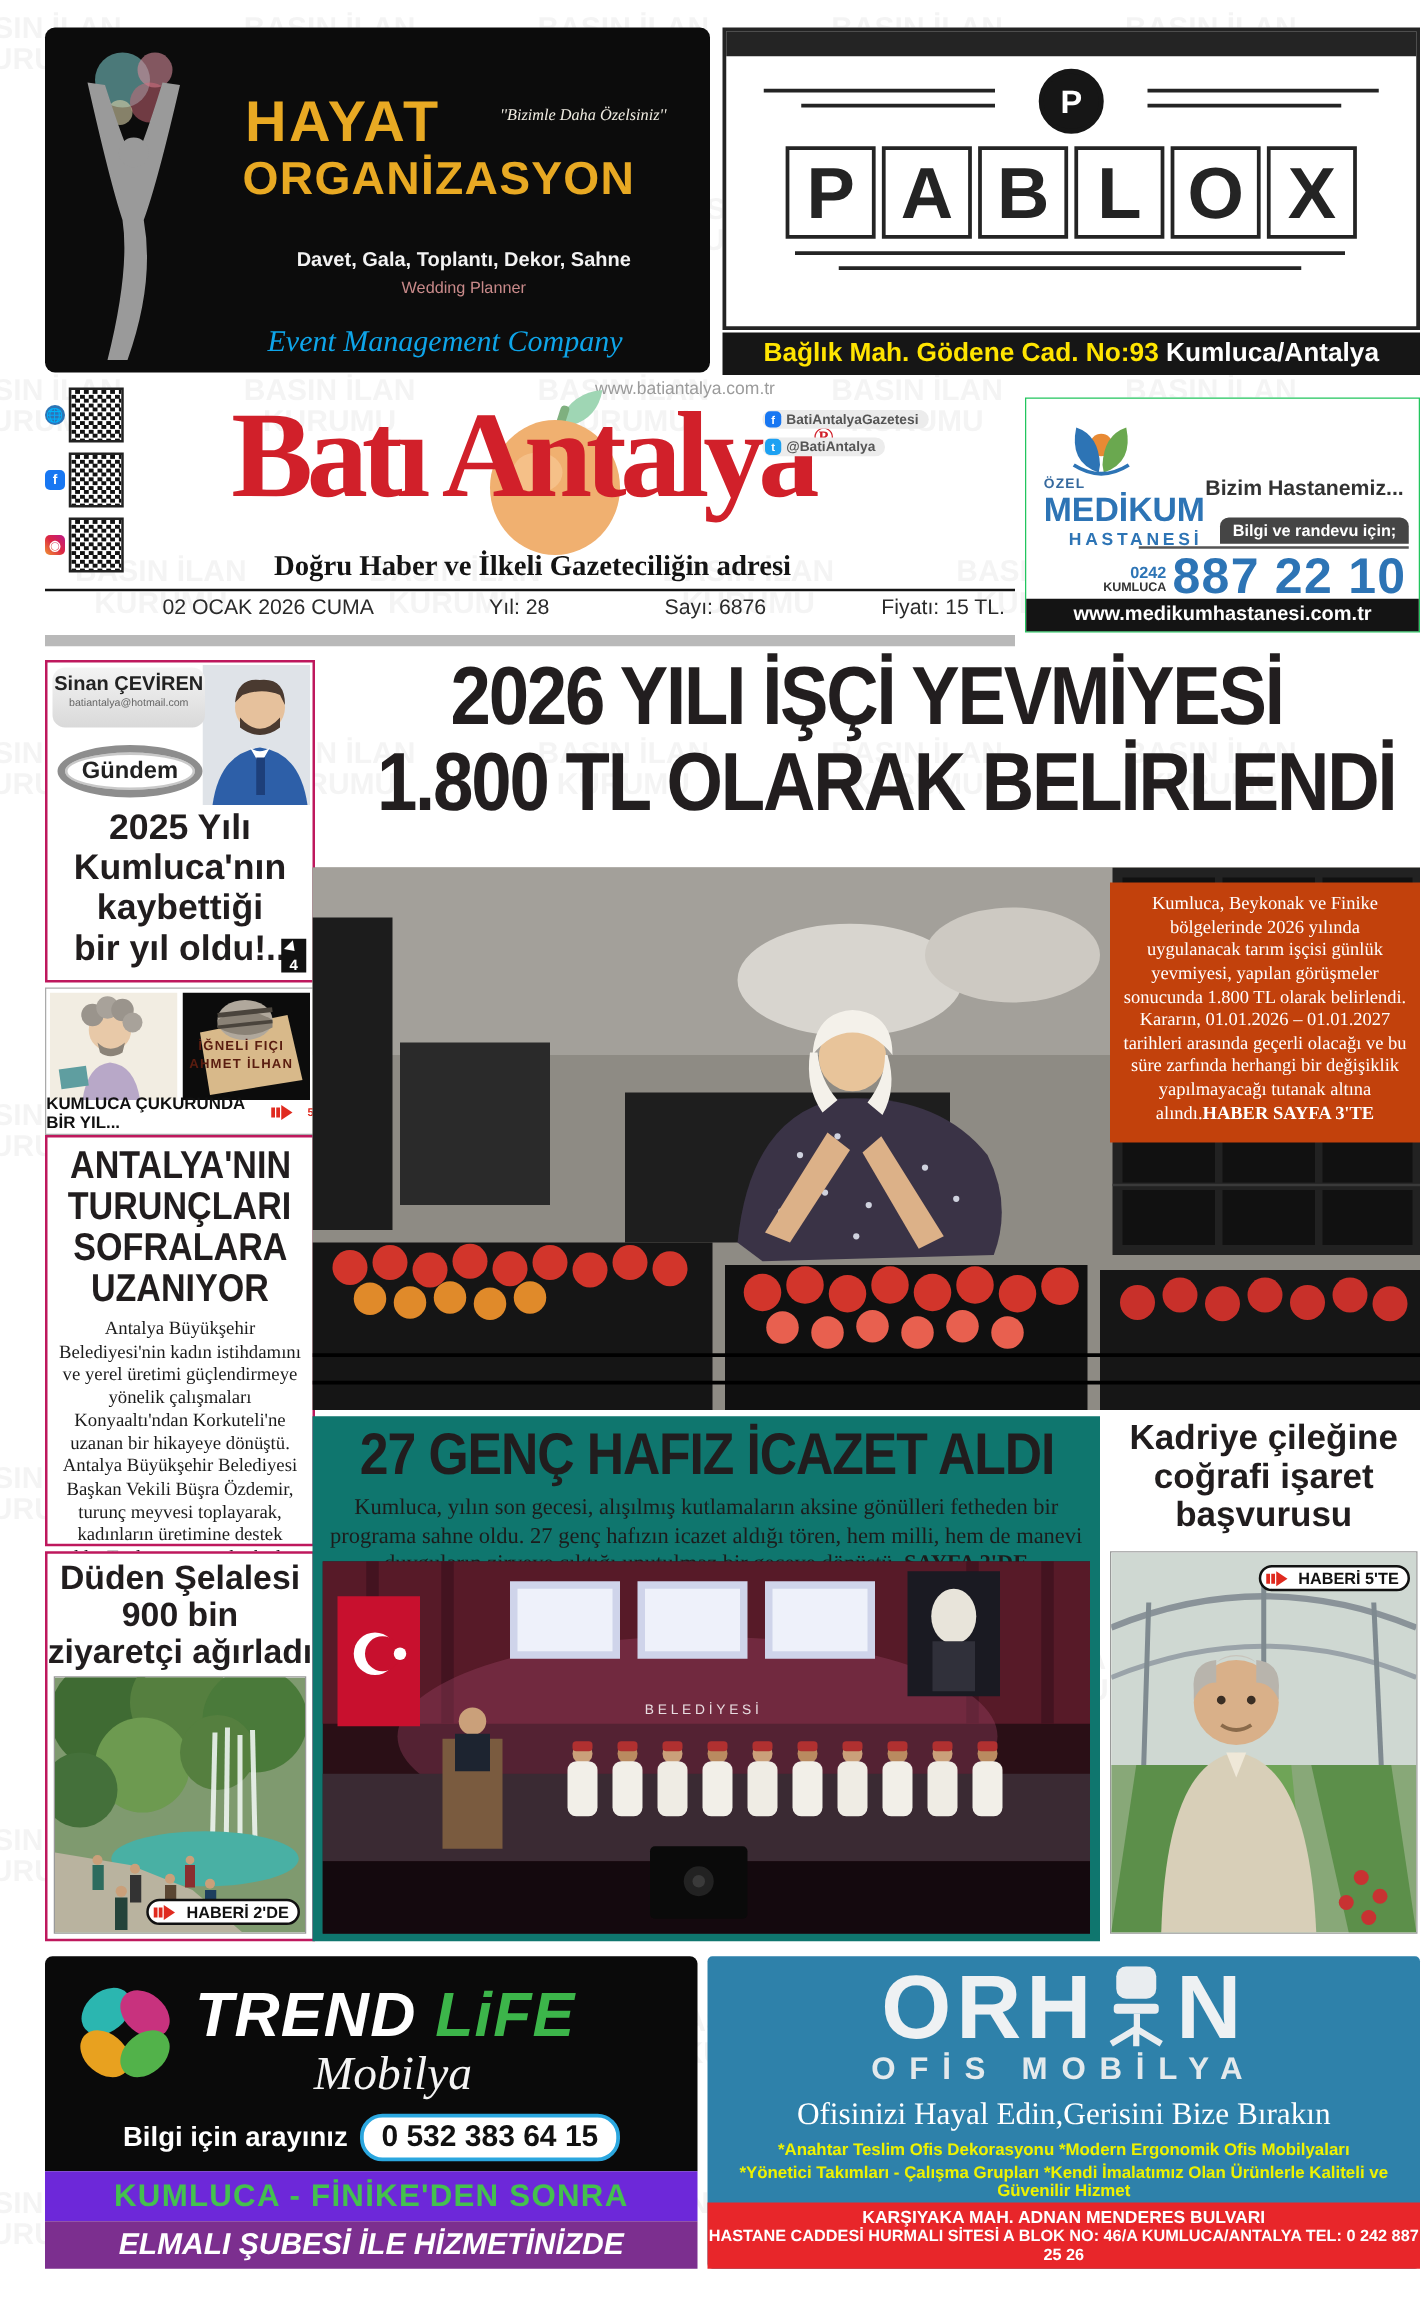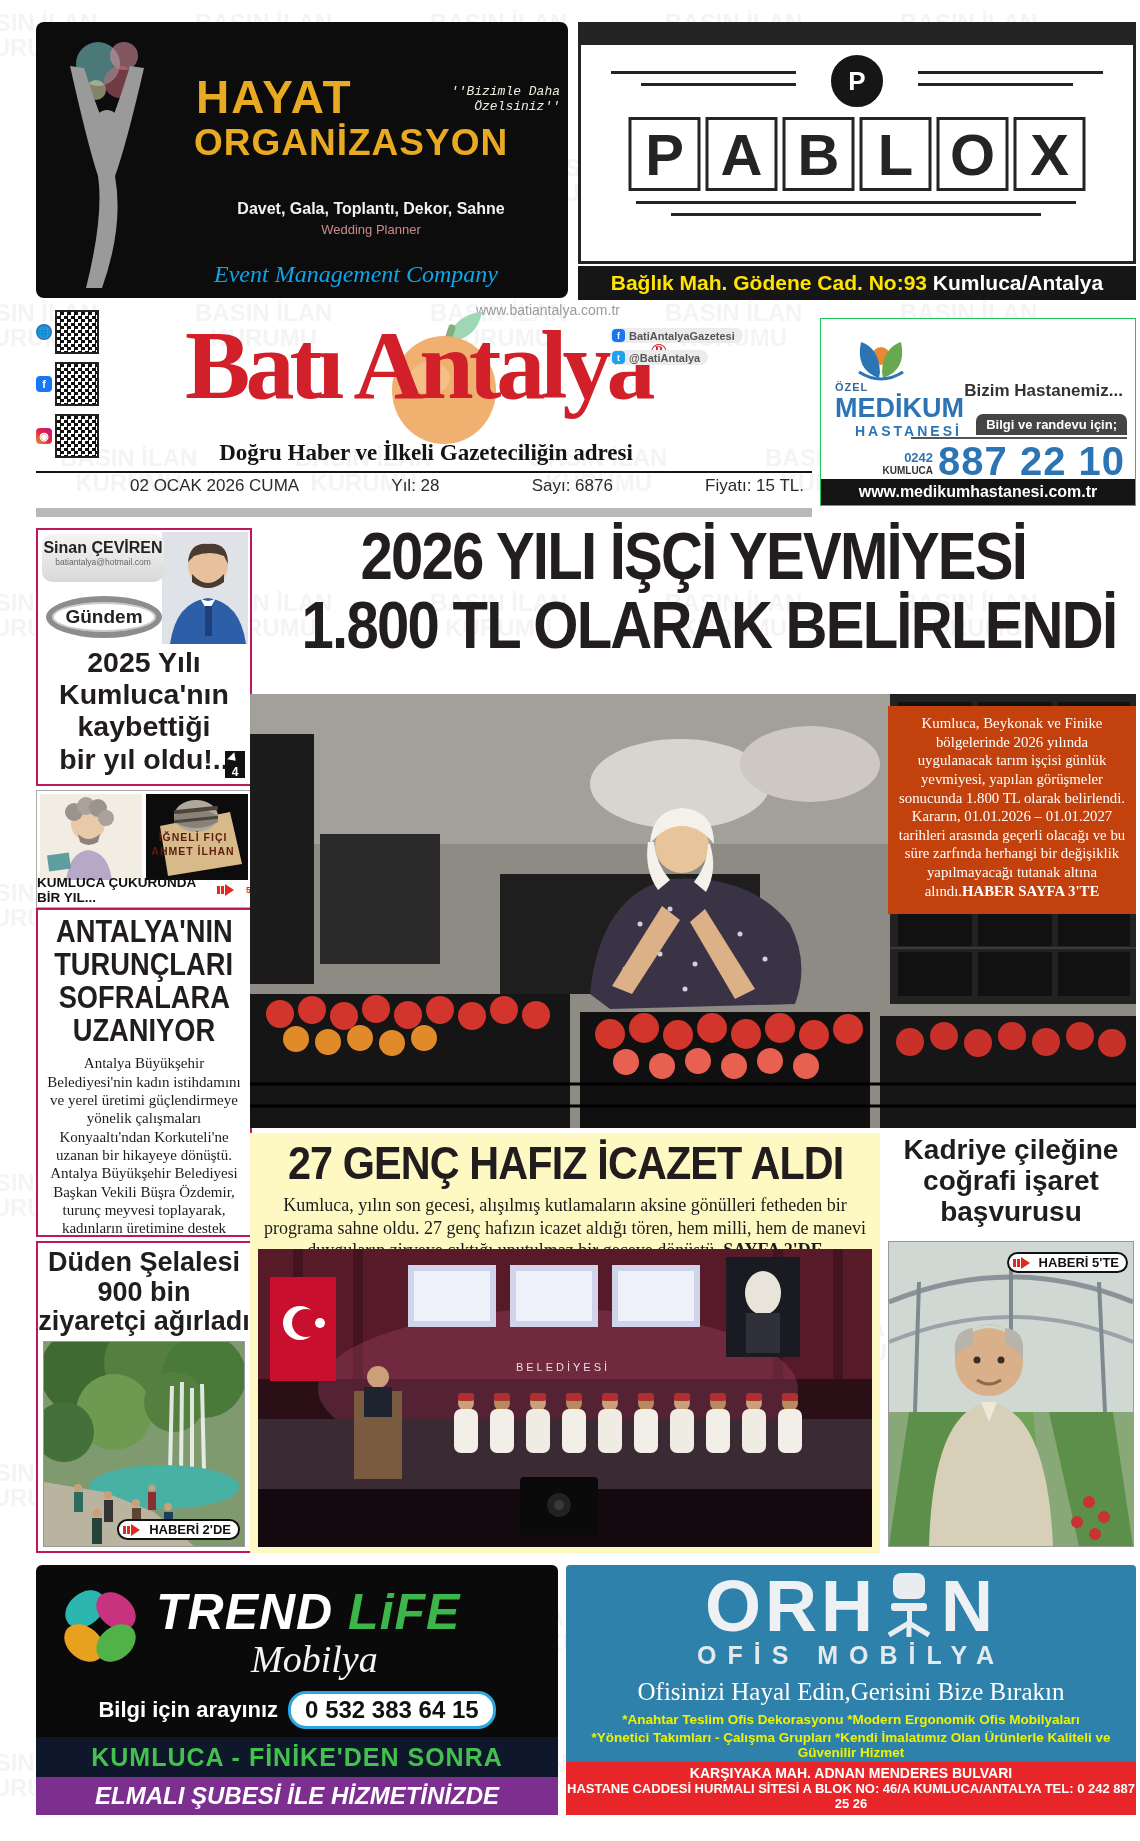--- a/index.html
+++ b/index.html
@@ -12,21 +12,21 @@
   
   #wm-layer { position:absolute; inset:0; z-index:0; pointer-events:none; }
   .wm { position:absolute; font-weight:bold; font-size:24px; color:rgba(40,40,40,0.05);
         line-height:1.05; text-align:center; white-space:pre; }
   .box { position:absolute; background:#fff; border:2px solid #be185d; z-index:2; }
   .hl { font-weight:bold; color:#211d1e; text-align:center; }
   .cond { display:inline-block; transform:scaleX(0.88); transform-origin:center; white-space:nowrap; }
   
   #ad-hayat { left:36px; top:22px; width:532px; height:276px; background:#0c0c0c; border-radius:8px; z-index:2; position:absolute; }
   #hayat-title1 { position:absolute; left:160px; top:48px; color:#e8a923; font-size:46px; font-weight:bold; letter-spacing:2px; }
-  #hayat-slogan { position:absolute; right:8px; top:62px; width:160px; color:#f0ece2; font-size:13px; font-style:italic; font-family:Liberation Mono, monospace; text-align:right; }
+  #hayat-slogan { position:absolute; right:8px; top:62px; width:160px; color:#f0ece2; font-size:13px; font-style:italic; font-family:Liberation Serif, serif; text-align:left; }
   #hayat-title2 { position:absolute; left:158px; top:100px; color:#e8a923; font-size:37px; font-weight:bold; letter-spacing:1px; }
   #hayat-services { position:absolute; left:150px; top:178px; width:370px; color:#f2f2f2; font-size:16px; font-weight:bold; text-align:center; }
   #hayat-sub { position:absolute; left:150px; top:200px; width:370px; color:#c98a8a; font-size:13px; text-align:center; }
   #hayat-script { position:absolute; left:120px; bottom:10px; width:400px; color:#0ea5e9; font-size:24px; font-style:italic; font-family:"Liberation Serif",serif; text-align:center; }
   #ad-pablox { left:578px; top:22px; width:558px; height:242px; background:#fff; border:3px solid #242424; z-index:2; position:absolute; }
   #pablox-topbar { position:absolute; left:0; top:0; width:100%; height:20px; background:#242424; }
   .pb-line { position:absolute; height:3px; background:#242424; }
   #pablox-logo { position:absolute; left:50%; top:30px; transform:translateX(-50%); width:52px; height:52px; border:4px solid #161616; border-radius:50%; background:#161616; color:#fff; font-weight:bold; font-size:26px; text-align:center; line-height:44px; }
   #pablox-letters { position:absolute; left:50%; top:92px; transform:translateX(-50%); display:flex; gap:5px; }
   .pb-letter { width:72px; height:74px; border:3px solid #242424; font-size:58px; font-weight:bold; color:#242424; display:flex; align-items:center; justify-content:center; }
@@ -87,38 +87,38 @@
   .pageref { color:#e02a1f; font-weight:bold; }
   #col-duden { left:36px; top:1241px; width:216px; height:312px; }
   #dd-headline { padding-top:5px; font-size:27px; line-height:1.1; }
   #dd-photo { position:absolute; left:5px; top:98px; width:202px; height:206px; border:1px solid #999; }
   .tagpill { position:absolute; background:#fff; border:2px solid #111; border-radius:12px; display:flex; align-items:center; gap:3px; padding:1px 7px 1px 4px; font-size:13px; font-weight:bold; color:#111; z-index:3; }
   
   #lead-headline { position:absolute; left:246px; top:522px; width:894px; z-index:2; text-align:center; font-weight:bold; color:#221e1f; font-size:66px; line-height:1.04; letter-spacing:-2px; }
   #lead-photo { position:absolute; left:250px; top:694px; width:886px; height:434px; z-index:2; background:#8e8b84; }
   #lead-box { position:absolute; right:0px; top:12px; width:248px; height:208px; background:#c2410c; color:#fff; font-family:"Liberation Serif",serif; font-size:14.8px; line-height:1.26; text-align:center; padding:8px 9px; z-index:3; }
   
-  #sec-hafiz { position:absolute; left:250px; top:1133px; width:630px; height:420px; background:#fef9c3; z-index:2; }
+  #sec-hafiz { position:absolute; left:250px; top:1133px; width:630px; height:420px; background:#0f766e; z-index:2; }
   #hf-headline { font-size:47px; letter-spacing:-1px; padding-top:2px; }
   #hf-body { padding:4px 12px 0; font-family:Liberation Serif, serif; font-size:18px; line-height:1.25; color:#1c1c1c; text-align:center; }
   #hf-photo { position:absolute; left:8px; top:116px; width:614px; height:298px; }
   
   #sec-kadriye { position:absolute; left:886px; top:1133px; width:250px; height:420px; background:#fff; z-index:2; }
   #kd-headline { font-size:28px; line-height:1.1; padding-top:2px; }
   #kd-photo { position:absolute; left:2px; top:108px; width:246px; height:306px; border:1px solid #999; }
   
   #ad-trend { position:absolute; left:36px; top:1565px; width:522px; height:250px; z-index:2; }
   #td-black { position:absolute; left:0; top:0; width:100%; height:172px; background:#0a0a0a; border-radius:6px 6px 0 0; }
   #td-brand { position:absolute; left:120px; top:18px; font-size:50px; font-weight:bold; font-style:italic; color:#fff; letter-spacing:1px; }
   #td-brand .g { color:#3cb54a; }
   #td-brand3 { position:absolute; left:215px; top:72px; font-size:38px; font-style:italic; font-family:"Liberation Serif",serif; color:#f4f4f4; }
   #td-call { position:absolute; left:0; bottom:8px; width:100%; display:flex; align-items:center; justify-content:center; gap:10px; }
   #td-call-label { color:#fff; font-weight:bold; font-size:22px; }
   #td-phone { background:#fff; border:3px solid #2ba7df; border-radius:18px; padding:2px 14px; font-size:24px; font-weight:bold; color:#111; }
-  #td-band1 { position:absolute; left:0; top:172px; width:100%; height:40px; background:#0f172a; color:#44c04e; font-weight:bold; font-size:25px; display:flex; align-items:center; justify-content:center; letter-spacing:1px; }
+  #td-band1 { position:absolute; left:0; top:172px; width:100%; height:40px; background:#6d28d9; color:#44c04e; font-weight:bold; font-size:25px; display:flex; align-items:center; justify-content:center; letter-spacing:1px; }
   #td-band2 { position:absolute; left:0; top:212px; width:100%; height:38px; background:#7c2f8f; color:#fff; font-weight:bold; font-style:italic; font-size:24px; display:flex; align-items:center; justify-content:center; }
   #ad-orhan { position:absolute; left:566px; top:1565px; width:570px; height:250px; background:#2e81aa; z-index:2; border-radius:4px; }
   #or-brand { display:flex; align-items:flex-end; justify-content:center; gap:2px; padding-top:8px; color:#eef1f3; font-weight:bold; font-size:72px; line-height:0.9; letter-spacing:4px; }
   #or-sub { text-align:center; color:#e3e9ec; font-weight:bold; font-size:25px; letter-spacing:11px; margin-top:2px; }
   #or-slogan { text-align:center; color:#fff; font-family:"Liberation Serif",serif; font-size:25px; margin-top:8px; }
   .or-feat { text-align:center; color:#eef200; font-weight:bold; font-size:13.5px; margin-top:6px; }
   #or-addr { position:absolute; left:0; bottom:0; width:100%; background:#e8262a; color:#fff; font-weight:bold; text-align:center; padding:3px 0 4px; }
   #or-addr .a1 { font-size:14px; } #or-addr .a2 { font-size:13px; }
 </style>
 </head>

